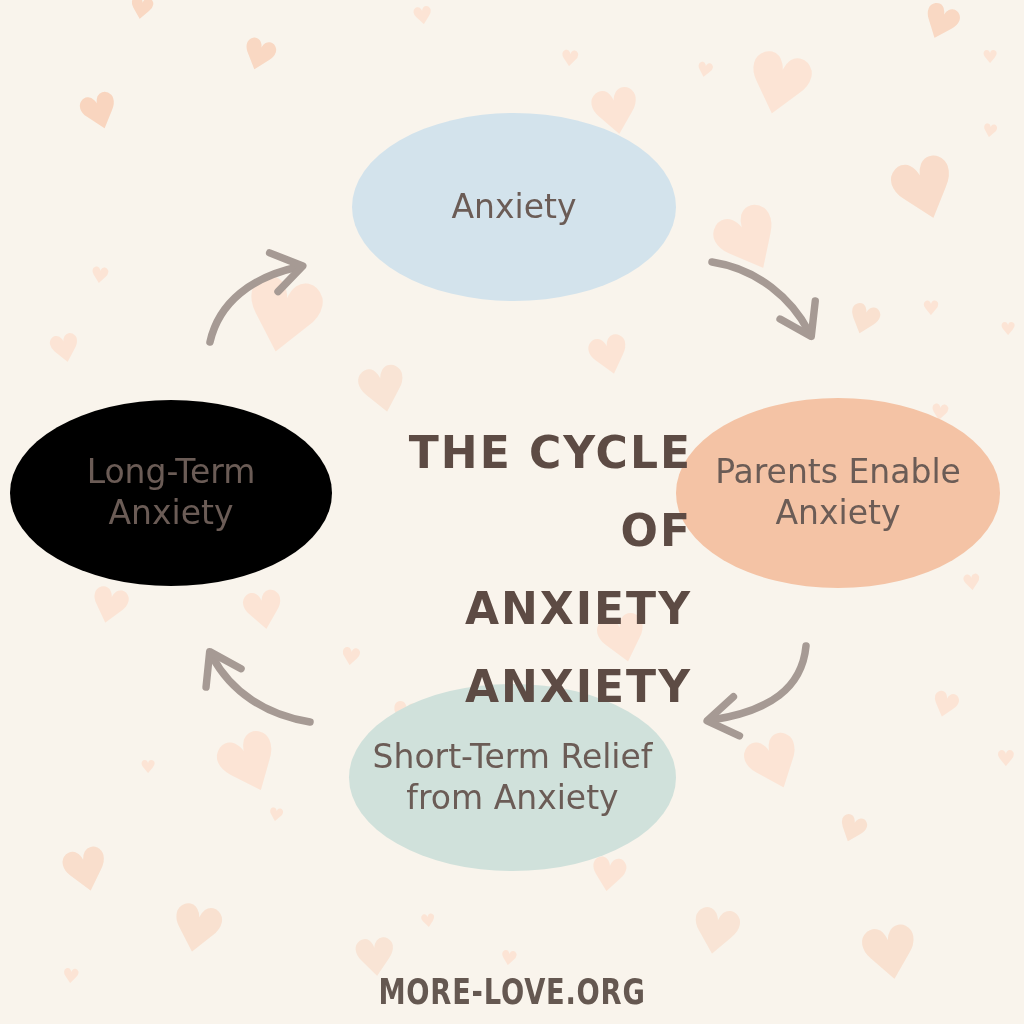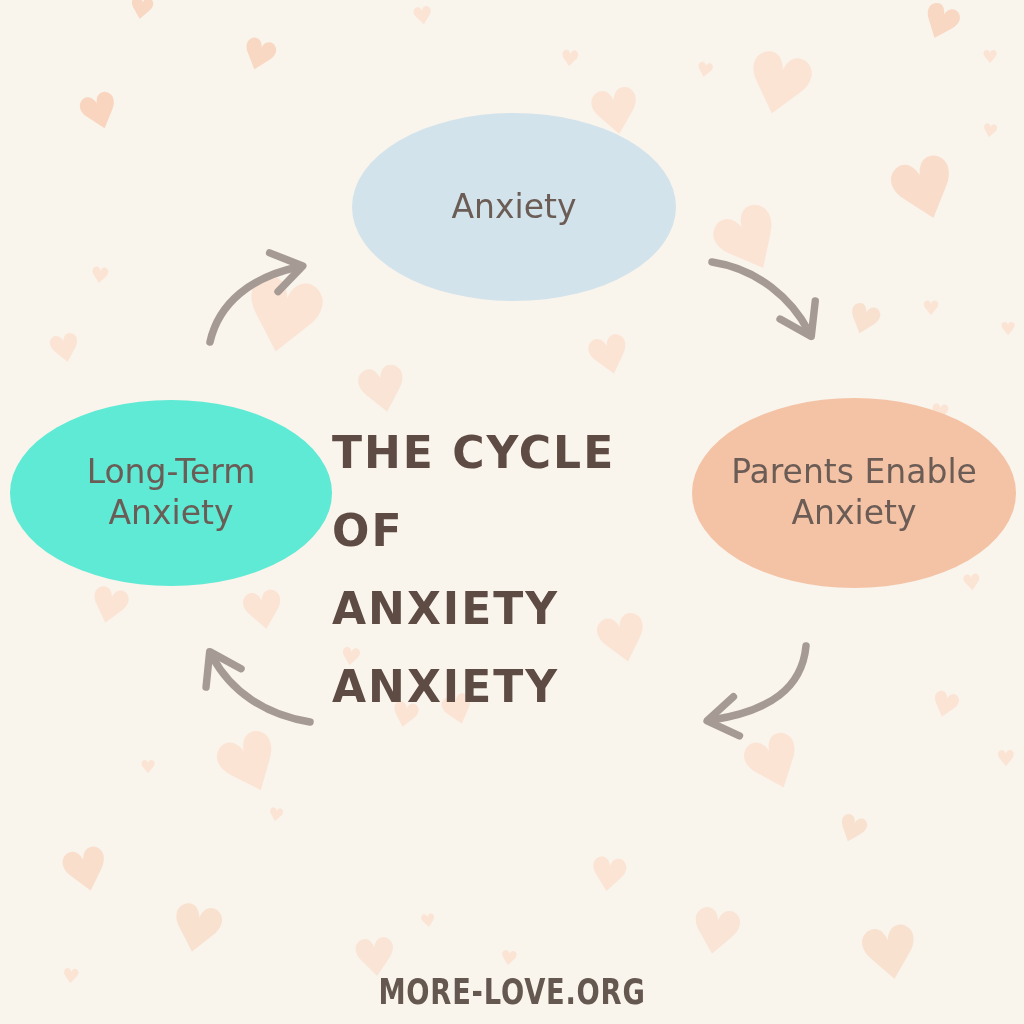--- a/index.html
+++ b/index.html
@@ -13,26 +13,26 @@
     font-family:"DejaVu Sans",sans-serif;
   }
   .arrows-layer{position:absolute;inset:0;z-index:1;pointer-events:none;}
   .node{
     position:absolute;z-index:2;border-radius:50%;
     display:flex;flex-direction:column;align-items:center;justify-content:center;
     text-align:center;color:#6b5c56;font-size:33px;line-height:1.24;
     font-family:"DejaVu Sans","Liberation Sans",sans-serif;
   }
   .node-top   {left:352px;top:113px;width:324px;height:188px;}
-  .node-right {left:692px;top:398px;width:324px;height:190px;justify-content:center;}
+  .node-right {left:676px;top:398px;width:324px;height:190px;justify-content:center;}
   .node-bottom{left:349px;top:684px;width:327px;height:187px;}
   .node-left  {left:10px; top:400px;width:322px;height:186px;}
   .title{
     position:absolute;z-index:2;left:332px;top:414px;width:360px;
-    text-align:left;font-weight:bold;font-size:44px;line-height:78px;
+    text-align:right;font-weight:bold;font-size:44px;line-height:78px;
     letter-spacing:2px;color:#5d4b44;
   }
   .footer{
     position:absolute;z-index:2;left:0;top:972px;width:1024px;
     text-align:center;font-weight:bold;font-size:35px;letter-spacing:1px;
     color:#655851;transform:scaleX(0.78);transform-origin:50% 50%;
   }
 </style>
 </head>
 <body>
@@ -106,22 +106,28 @@
     <div>Anxiety</div>
   </div>
 
   <div class="node node-right" style="background: rgb(244, 195, 165);">
     <div>
       <div>Parents Enable</div>
       <div>Anxiety</div>
     </div>
   </div>
 
+  <div class="node node-bottom" style="background: rgb(208, 225, 219);">
+    <div>
+      <div>Short-Term Relief</div>
+      <div>from Anxiety</div>
+    </div>
+  </div>
 
-  <div class="node node-left" style="background: #5eead4;">
+  <div class="node node-left" style="background: #000000;">
     <div>
       <div>Long-Term</div>
       <div>Anxiety</div>
     </div>
   </div>
 
   <div class="title">
     <div>THE CYCLE OF</div>
     <div>ANXIETY</div>
     <div>ANXIETY</div>

